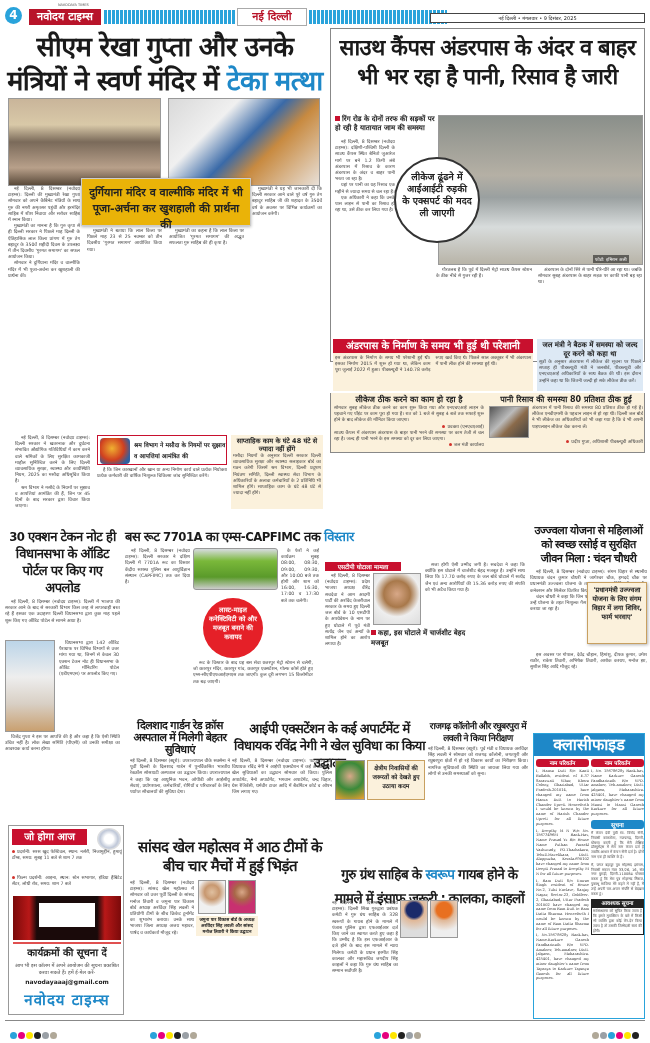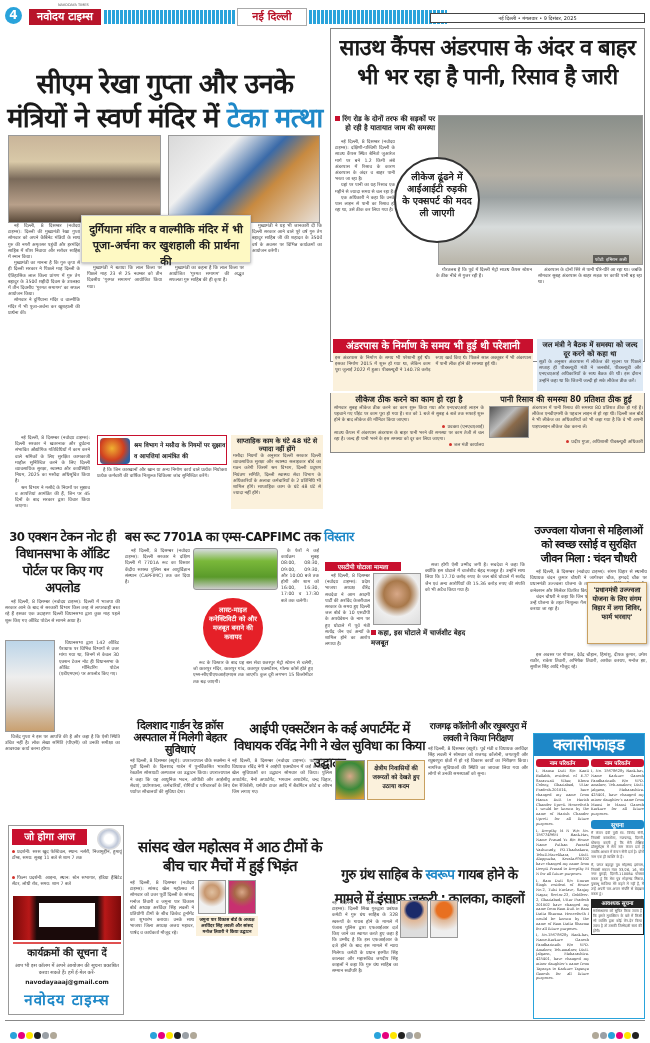--- a/index.html
+++ b/index.html
@@ -21,48 +21,48 @@
 <div class="abs" style="left:0;top:0;width:650px;height:28px;">
   <div class="abs" style="left:5px;top:7px;width:17px;height:17px;border-radius:50%;background:#29a3db;color:#fff;font-weight:bold;font-size:12px;text-align:center;line-height:17px;">4</div>
   <div class="abs" style="left:58px;top:3px;font-size:3.5px;color:#555;">NAVODAYA TIMES</div>
   <div class="abs" style="left:29px;top:9px;width:72px;height:16px;background:#b8142a;color:#fff;font-weight:bold;font-size:11px;line-height:16px;text-align:center;">नवोदय टाइम्स</div>
   <div class="abs" style="left:104px;top:10px;width:131px;height:14px;background:repeating-linear-gradient(90deg,#29a3db 0 3px,#fff 3px 4px);"></div>
   <div class="abs" style="left:237px;top:8px;width:70px;height:18px;border:1px solid #aaa;background:#fff;color:#b8142a;font-weight:bold;font-size:11px;text-align:center;line-height:16px;">नई दिल्ली</div>
   <div class="abs" style="left:309px;top:10px;width:138px;height:14px;background:repeating-linear-gradient(90deg,#29a3db 0 3px,#fff 3px 4px);"></div>
   <div class="abs" style="left:430px;top:13px;width:215px;height:10px;border:1px solid #444;font-size:5px;line-height:8px;text-align:center;background:#fff;">नई दिल्ली • मंगलवार • 9 दिसंबर, 2025</div>
 </div>
 
-<div class="abs" style="left:5px;top:28px;width:320px;height:352px;margin-top:37px;">
+<div class="abs" style="left:5px;top:28px;width:320px;height:352px;">
   <div class="hl" style="font-size:27px;line-height:34px;margin-top:2px;">
     <span>सीएम रेखा गुप्ता और उनके</span><br>
     <span>मंत्रियों ने स्वर्ण मंदिर में</span>
     <span class="blue">टेका मत्था</span>
   </div>
   <div class="abs photo" style="left:3px;top:70px;width:153px;height:88px;background:linear-gradient(180deg,#c9b59a 0,#d9c9a8 30%,#7a6a5a 50%,#b8a08a 80%,#5a4a3a);"></div>
   <div class="abs photo" style="left:163px;top:70px;width:152px;height:88px;background:linear-gradient(135deg,#d9d9d9,#f0f0f0 30%,#3a6aa8 50%,#c88a40 65%,#e8e0d8);"></div>
-  <div class="abs" style="left:76px;top:150px;width:170px;height:48px;background:#fef9c3;border:1px solid #ccc;box-shadow:0 1px 3px rgba(0,0,0,.3);font-weight:bold;font-size:11px;line-height:16px;text-align:center;padding:6px 4px;color:#222;">दुर्गियाना मंदिर व वाल्मीकि मंदिर में भी पूजा-अर्चना कर खुशहाली की प्रार्थना की</div>
+  <div class="abs" style="left:76px;top:150px;width:170px;height:48px;background:#eab308;border:1px solid #ccc;box-shadow:0 1px 3px rgba(0,0,0,.3);font-weight:bold;font-size:11px;line-height:16px;text-align:center;padding:6px 4px;color:#222;">दुर्गियाना मंदिर व वाल्मीकि मंदिर में भी पूजा-अर्चना कर खुशहाली की प्रार्थना की</div>
   <div class="abs txt" style="left:3px;top:158px;width:72px;height:192px;">
       <p>नई दिल्ली, 8 दिसम्बर (नवोदय टाइम्स): दिल्ली की मुख्यमंत्री रेखा गुप्ता सोमवार को अपने कैबिनेट मंत्रियों के साथ गुरु की नगरी अमृतसर पहुंचीं और हरमंदिर साहिब में शीश निवाया और सरोवर साहिब में स्नान किया।</p>
       <p>मुख्यमंत्री का मानना है कि गुरु कृपा से ही दिल्ली सरकार ने पिछले माह दिल्ली के ऐतिहासिक लाल किला प्रांगण में गुरु तेग बहादुर के 350वें शहीदी दिवस के उपलक्ष्य में तीन दिवसीय 'गुरमत समागम' का सफल आयोजन किया।</p>
       <p>सोमवार ने दुर्गियाना मंदिर व वाल्मीकि मंदिर में भी पूजा-अर्चना कर खुशहाली की प्रार्थना की।</p>
     </div>
   <div class="abs txt" style="left:82px;top:200px;width:75px;height:150px;">
       <p>मुख्यमंत्री ने बताया कि लाल किला पर पिछले माह 23 से 25 नवम्बर को तीन दिवसीय 'गुरमत समागम' आयोजित किया गया।</p>
     </div>
   <div class="abs txt" style="left:164px;top:200px;width:75px;height:150px;">
       <p>मुख्यमंत्री का कहना है कि लाल किला पर आयोजित 'गुरमत समागम' की अद्भुत सफलता गुरु साहिब की ही कृपा है।</p>
     </div>
   <div class="abs txt" style="left:247px;top:158px;width:70px;height:192px;">
       <p>मुख्यमंत्री ने यह भी जानकारी दी कि दिल्ली सरकार आने वाले पूरे वर्ष गुरु तेग बहादुर साहिब जी की शहादत के 350वें वर्ष के अवसर पर विभिन्न कार्यक्रमों का आयोजन करेगी।</p>
     </div>
 </div>
 
 <div class="abs boxline" style="left:330px;top:28px;width:315px;height:334px;border-color:#888;">
   <div class="hl" style="font-size:22px;line-height:29px;margin-top:4px;padding:0 3px;">साउथ कैंपस अंडरपास के अंदर व बाहर भी भर रहा है पानी, रिसाव है जारी</div>
-  <div class="abs" style="left:4px;top:86px;width:100px;font-size:7px;line-height:9px;font-weight:bold;color:#222;text-align:right;"><span class="dot" style="border-radius:0;background:#c8102e;"></span><span>रिंग रोड के दोनों तरफ की सड़कों पर हो रही है यातायात जाम की समस्या</span></div>
+  <div class="abs" style="left:4px;top:86px;width:100px;font-size:7px;line-height:9px;font-weight:bold;color:#222;"><span class="dot" style="border-radius:0;background:#c8102e;"></span><span>रिंग रोड के दोनों तरफ की सड़कों पर हो रही है यातायात जाम की समस्या</span></div>
   <div class="abs photo" style="left:107px;top:86px;width:205px;height:150px;background:linear-gradient(180deg,#8a8f8a 0,#b5b0a5 40%,#9aa0a0 55%,#d8dcdc 75%,#b8b4a8);"></div>
   <div class="abs" style="left:262px;top:226px;font-size:4.5px;color:#fff;background:rgba(0,0,0,.5);padding:1px 2px;">फोटो: इमिरान अली</div>
   <div class="abs" style="left:63px;top:128px;width:86px;height:86px;border-radius:50%;background:#fff;border:2px solid #333;font-weight:bold;font-size:9.5px;line-height:12px;text-align:center;padding:12px 6px;color:#222;">लीकेज ढूंढने में आईआईटी रुड़की के एक्सपर्ट की मदद ली जाएगी</div>
   <div class="abs txt" style="left:4px;top:110px;width:60px;height:150px;">
       <p>नई दिल्ली, 8 दिसम्बर (नवोदय टाइम्स): दक्षिणी-पश्चिमी दिल्ली के साउथ कैंपस स्थित बेनितो जुआरेज मार्ग पर बने 1.2 किमी लंबे अंडरपास में रिसाव के कारण अंडरपास के अंदर व बाहर पानी भरता जा रहा है।</p>
       <p>यहां पर पानी का यह रिसाव एक महीने से ज्यादा समय से चल रहा है।</p>
       <p>एक अधिकारी ने कहा कि उनके पास लाइन से पानी का रिसाव हो रहा था, उसे ठीक कर लिया गया है।</p>
     </div>
   <div class="abs txt" style="left:105px;top:238px;width:96px;height:70px;">
       <p>गौरतलब है कि पूर्व में दिल्ली मेट्रो साउथ कैंपस स्टेशन के ठीक नीचे से गुजर रही है।</p>

